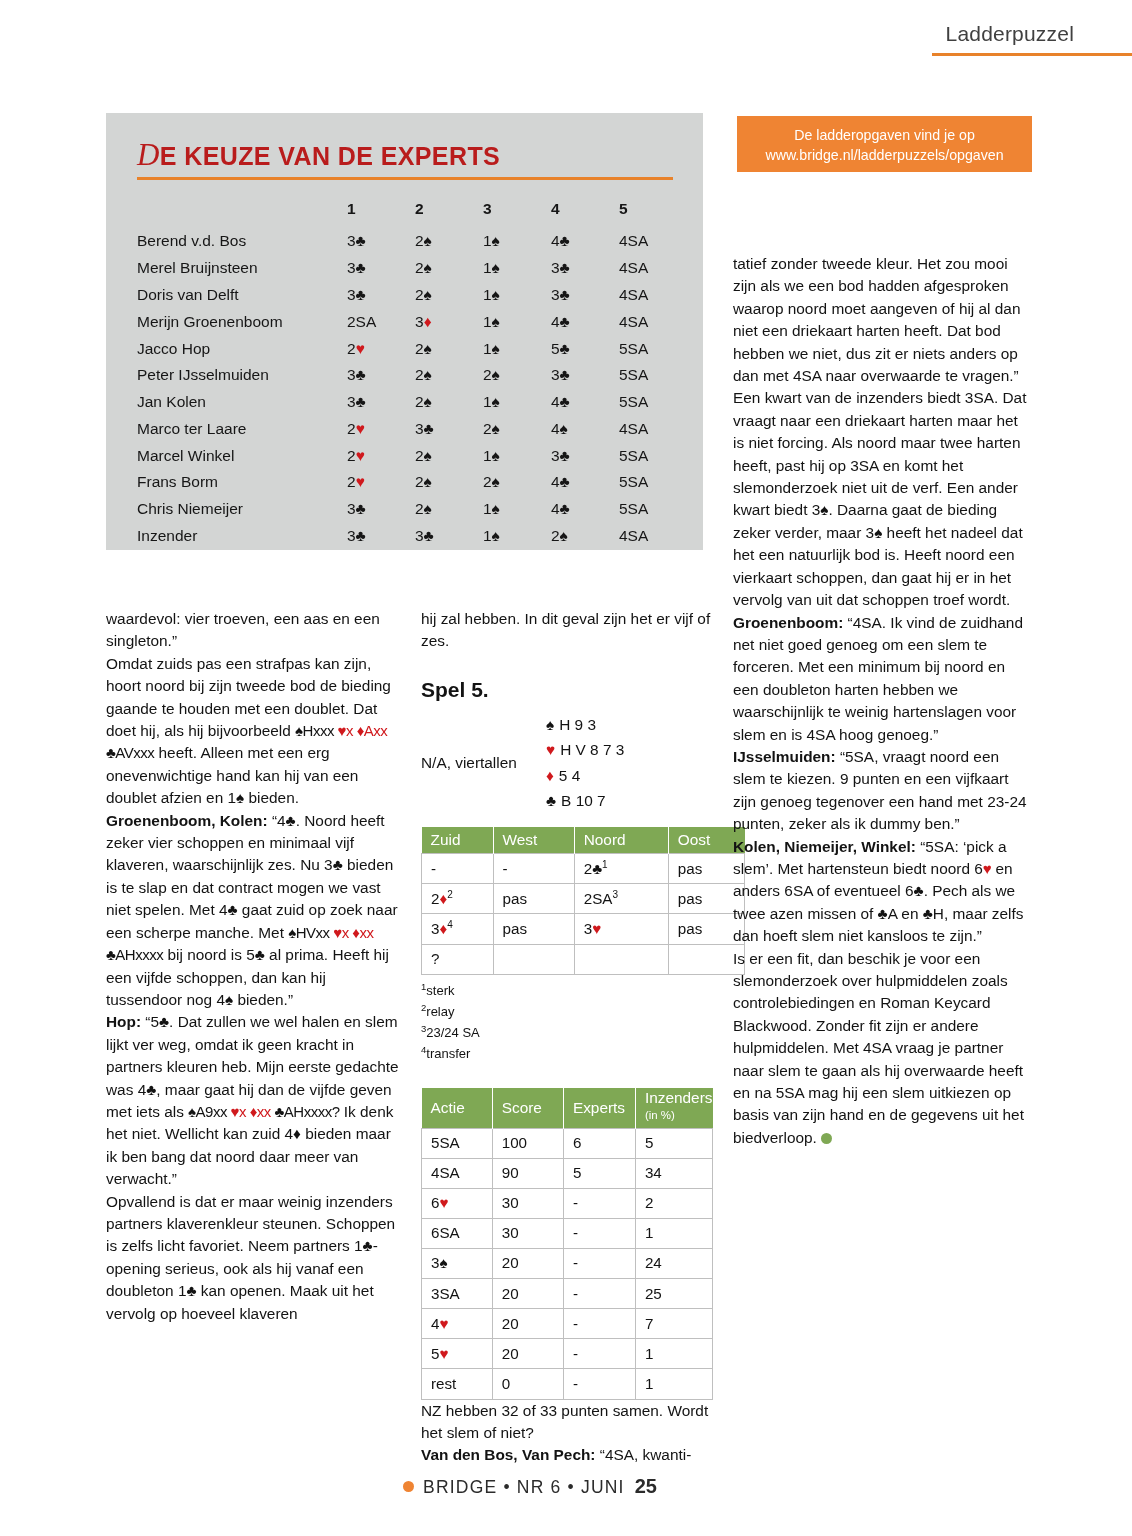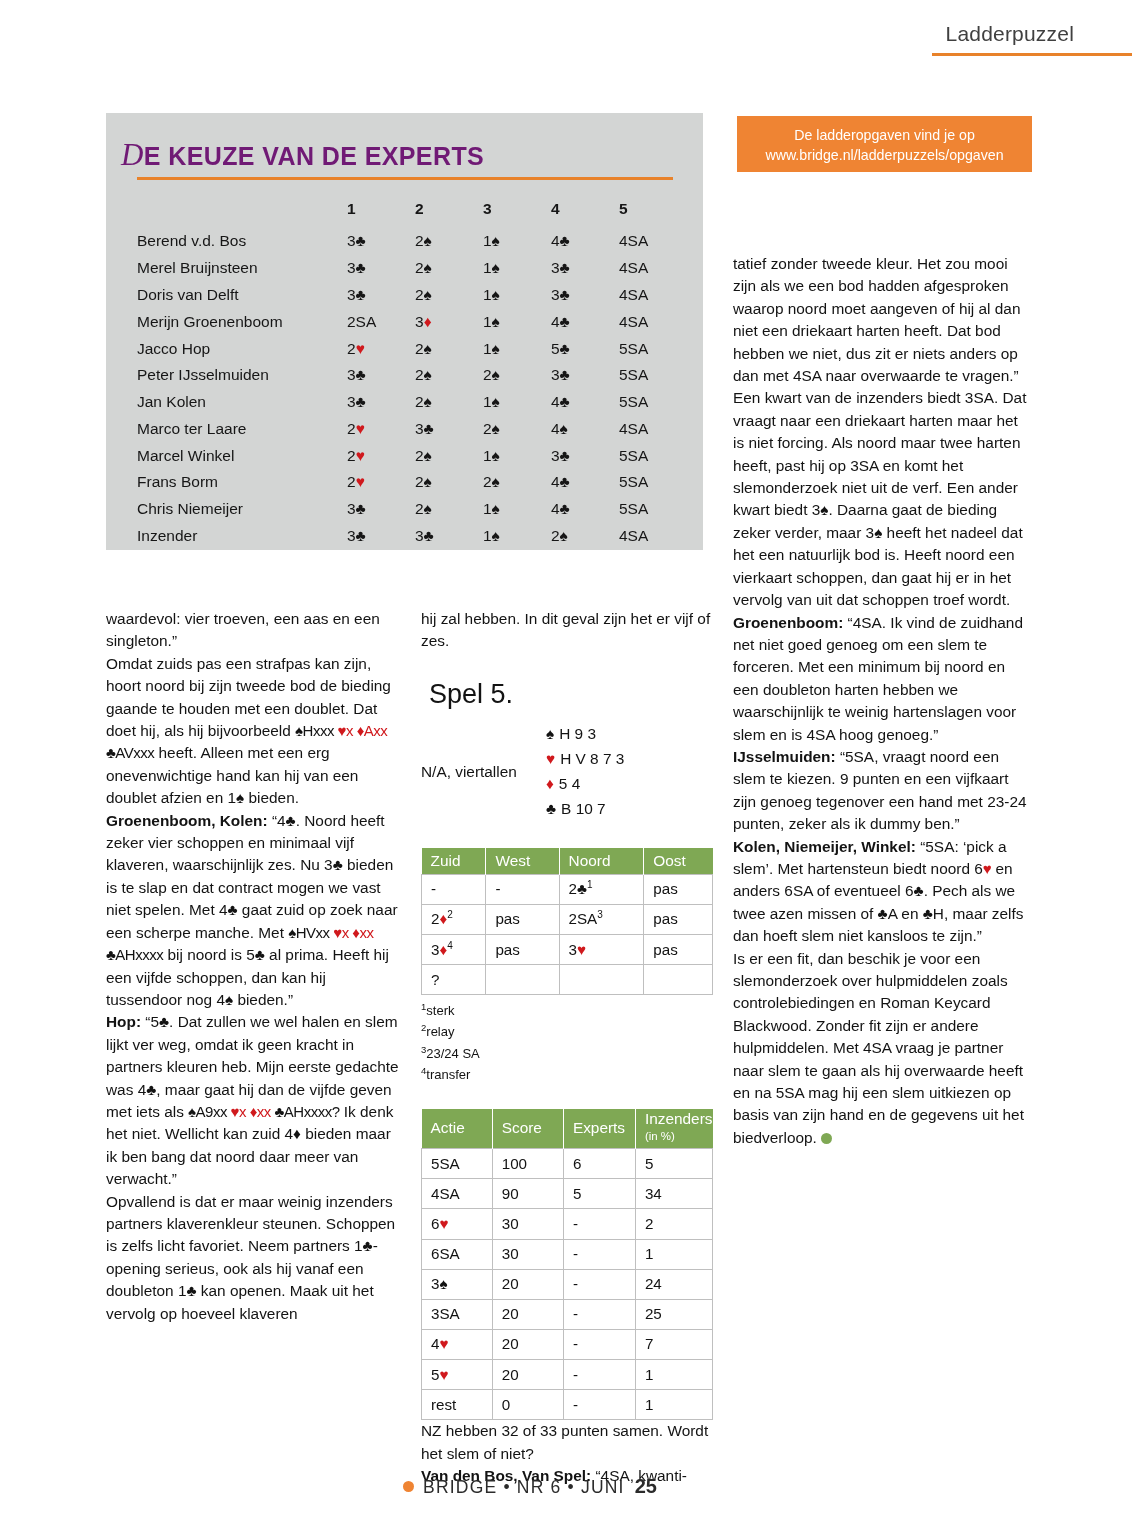--- a/index.html
+++ b/index.html
@@ -43,25 +43,25 @@
 
   
   .experts-panel {
     position: absolute;
     left: 106px; top: 113px;
     width: 597px; height: 437px;
     background: #d3d5d4;
   }
   .experts-title {
     position: absolute;
-    left: 15px; top: 24px;
+    left: 31px; top: 24px;
     font-size: 25px;
     font-weight: bold;
     letter-spacing: 0.4px;
-    color: #701a75;
+    color: #b91c1c;
   }
   .experts-title .dropcap {
     font-size: 31px;
     font-family: "Liberation Serif", serif;
     font-weight: normal;
     font-style: italic;
   }
   .experts-rule {
     position: absolute;
     left: 31px; top: 64px;
@@ -111,35 +111,35 @@
     line-height: 1.455;
     color: #131313;
   }
   .col p { margin: 0; }
   .col b { font-weight: bold; }
   .col-left   { left: 106px;  top: 608px; width: 296px; }
   .col-mid    { left: 421px;  top: 608px; width: 296px; }
   .col-right  { left: 733px;  top: 253px; width: 299px; }
 
   .spel-head {
-    font-size: 27px;
-    font-weight: normal;
-    margin: 22px 0 7px 8px;
+    font-size: 21px;
+    font-weight: bold;
+    margin: 22px 0 7px 0;
   }
   .hand-row { display: flex; align-items: center; }
   .hand-na { width: 125px; font-size: 15.4px; padding-top: 2px;}
   .hand-cards { font-size: 15.4px; line-height: 1.63; }
   .hand-cards .s { margin-right: 5px; }
 
   
   table.green {
     border-collapse: collapse;
     font-size: 15.2px;
-    width: 292px;
-    margin-top: 26px;
+    width: 324px;
+    margin-top: 14px;
   }
   table.green th {
     background: #7fa854;
     color: #ffffff;
     font-weight: normal;
     text-align: left;
     padding: 4px 0 5px 9px;
     font-size: 15.4px;
     border-right: 1px solid #ffffff;
     line-height: 1.12;
@@ -450,21 +450,21 @@
         <tr>
           <td>rest</td>
           <td>0</td>
           <td>-</td>
           <td>1</td>
         </tr>
       </tbody>
   </table>
 
   <p class="after-table">NZ hebben 32 of 33 punten samen. Wordt het slem of niet?</p>
-  <p><b>Van den Bos, Van Spel:</b><span> “4SA, kwanti-</span></p>
+  <p><b>Van den Bos, Van Pech:</b><span> “4SA, kwanti-</span></p>
 </div>
 
 <div class="col col-right">
   <p>tatief zonder tweede kleur. Het zou mooi zijn als we een bod hadden afgesproken waarop noord moet aangeven of hij al dan niet een driekaart harten heeft. Dat bod hebben we niet, dus zit er niets anders op dan met 4SA naar overwaarde te vragen.”</p>
   <p>Een kwart van de inzenders biedt 3SA. Dat vraagt naar een driekaart harten maar het is niet forcing. Als noord maar twee harten heeft, past hij op 3SA en komt het slemonderzoek niet uit de verf. Een ander kwart biedt 3♠. Daarna gaat de bieding zeker verder, maar 3♠ heeft het nadeel dat het een natuurlijk bod is. Heeft noord een vierkaart schoppen, dan gaat hij er in het vervolg van uit dat schoppen troef wordt.</p>
   <p><b>Groenenboom:</b><span> “4SA. Ik vind de zuidhand net niet goed genoeg om een slem te forceren. Met een minimum bij noord en een doubleton harten hebben we waarschijnlijk te weinig hartenslagen voor slem en is 4SA hoog genoeg.”</span></p>
   <p><b>IJsselmuiden:</b><span> “5SA, vraagt noord een slem te kiezen. 9 punten en een vijfkaart zijn genoeg tegenover een hand met 23-24 punten, zeker als ik dummy ben.”</span></p>
   <p><b>Kolen, Niemeijer, Winkel:</b><span> “5SA: ‘pick a slem’. Met hartensteun biedt noord 6</span><span class="red suit">♥</span><span> en anders 6SA of eventueel 6♣. Pech als we twee azen missen of ♣A en ♣H, maar zelfs dan hoeft slem niet kansloos te zijn.”</span></p>
   <p><span>Is er een fit, dan beschik je voor een slemonderzoek over hulpmiddelen zoals controlebiedingen en Roman Keycard Blackwood. Zonder fit zijn er andere hulpmiddelen. Met 4SA vraag je partner naar slem te gaan als hij overwaarde heeft en na 5SA mag hij een slem uitkiezen op basis van zijn hand en de gegevens uit het biedverloop.</span><span class="endmark"></span></p>
 </div>

